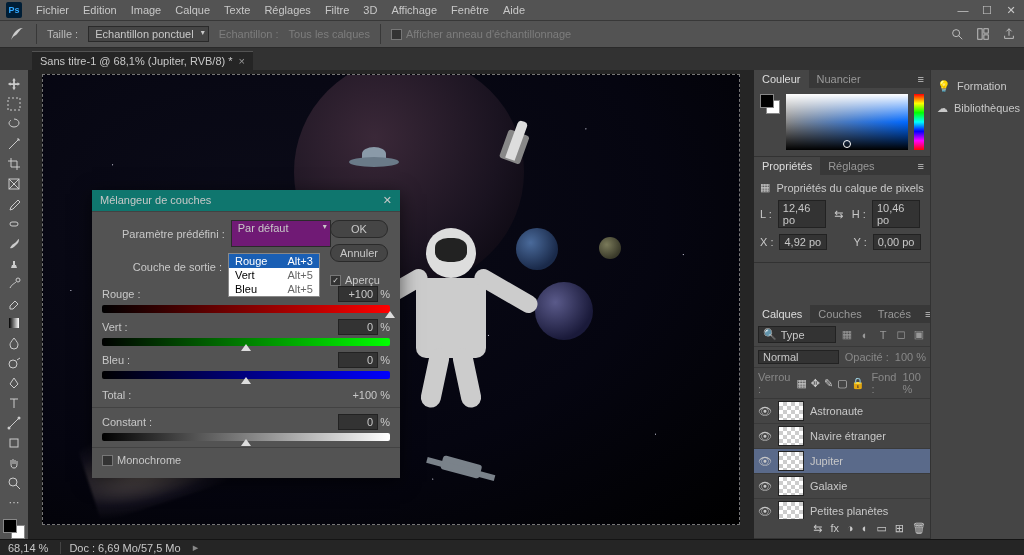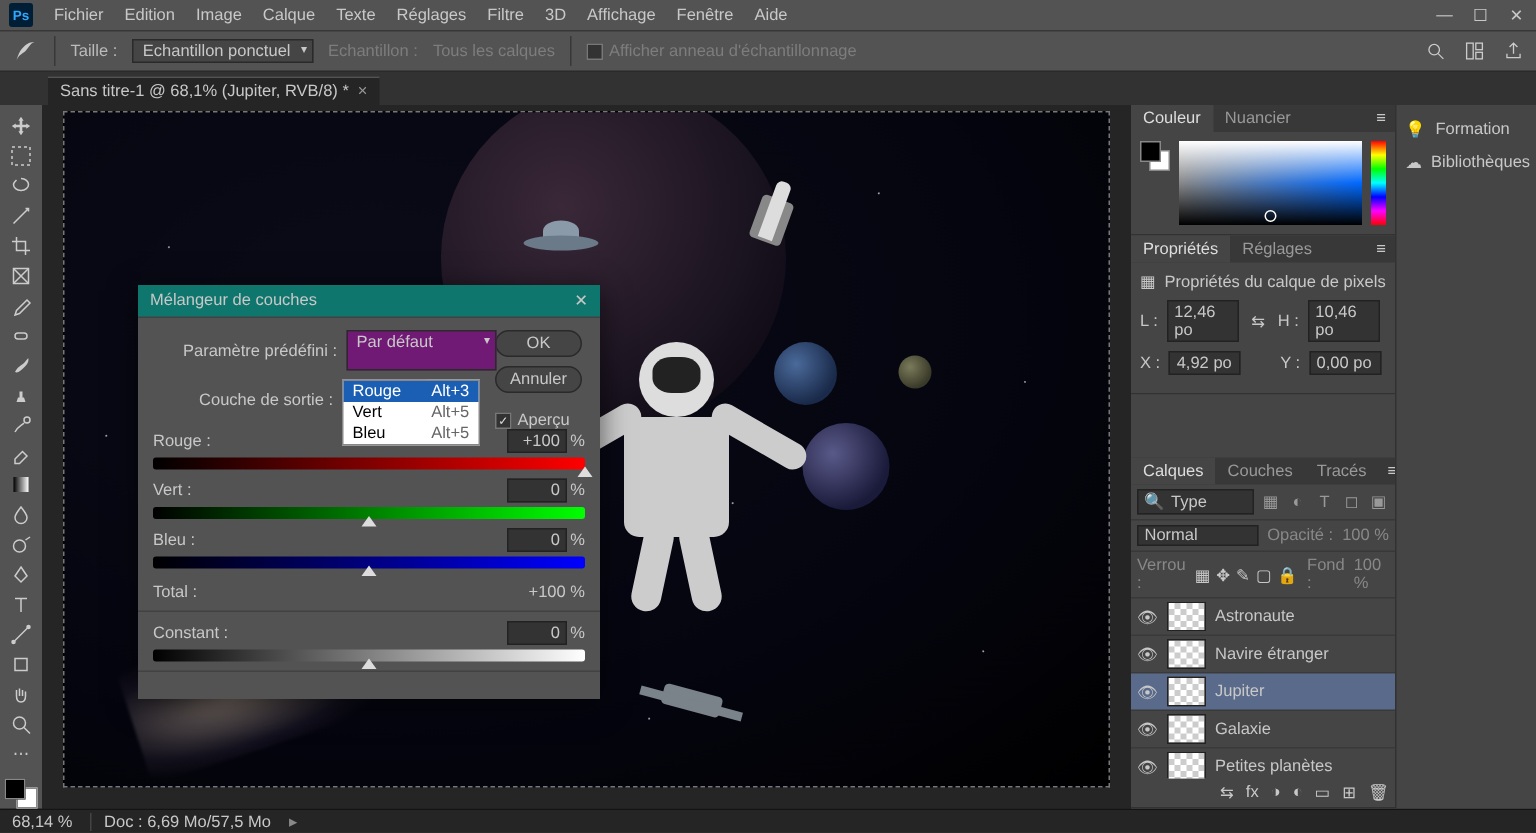--- a/index.html
+++ b/index.html
@@ -472,20 +472,24 @@
             <span class="val">
                 <span class="num">0</span>
                 <span>%</span>
               </span>
             </div>
           <div class="track grey">
               <div class="thumb" style="left:50%"></div>
             </div>
         </div>
         <div class="divider"></div>
+        <div class="chk">
+          <div class="box"></div>
+          <span>Monochrome</span>
+        </div>
       </div>
     </div>
   </div>
 
   <div class="rightcol">
     <div class="panels">
 
       <div class="panel">
         <div class="tabs">
           <div class="tab active">Couleur</div>

